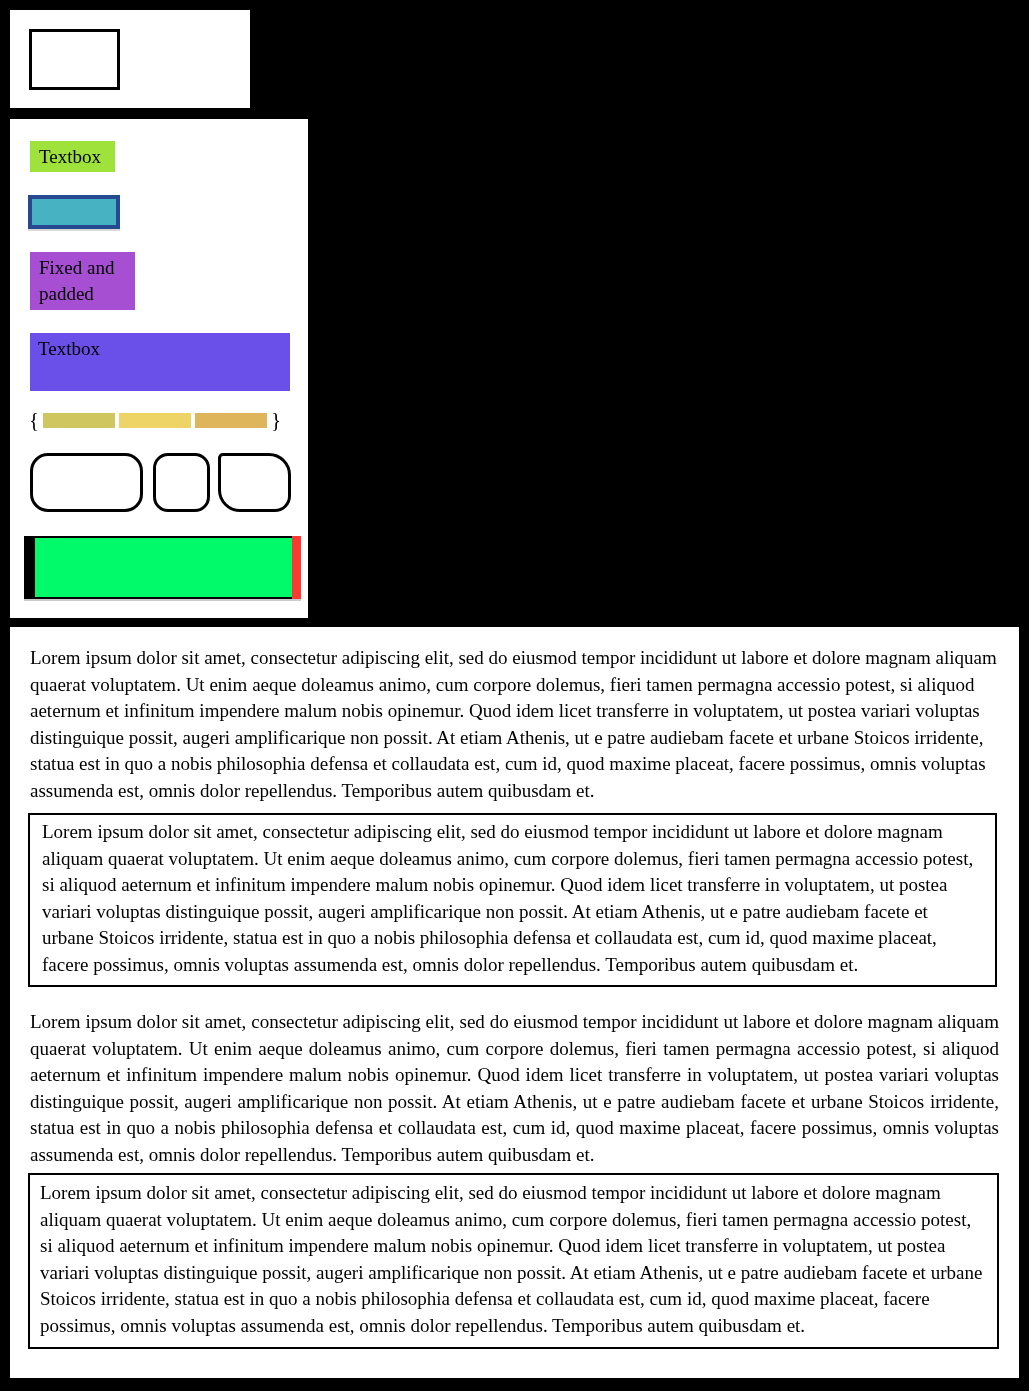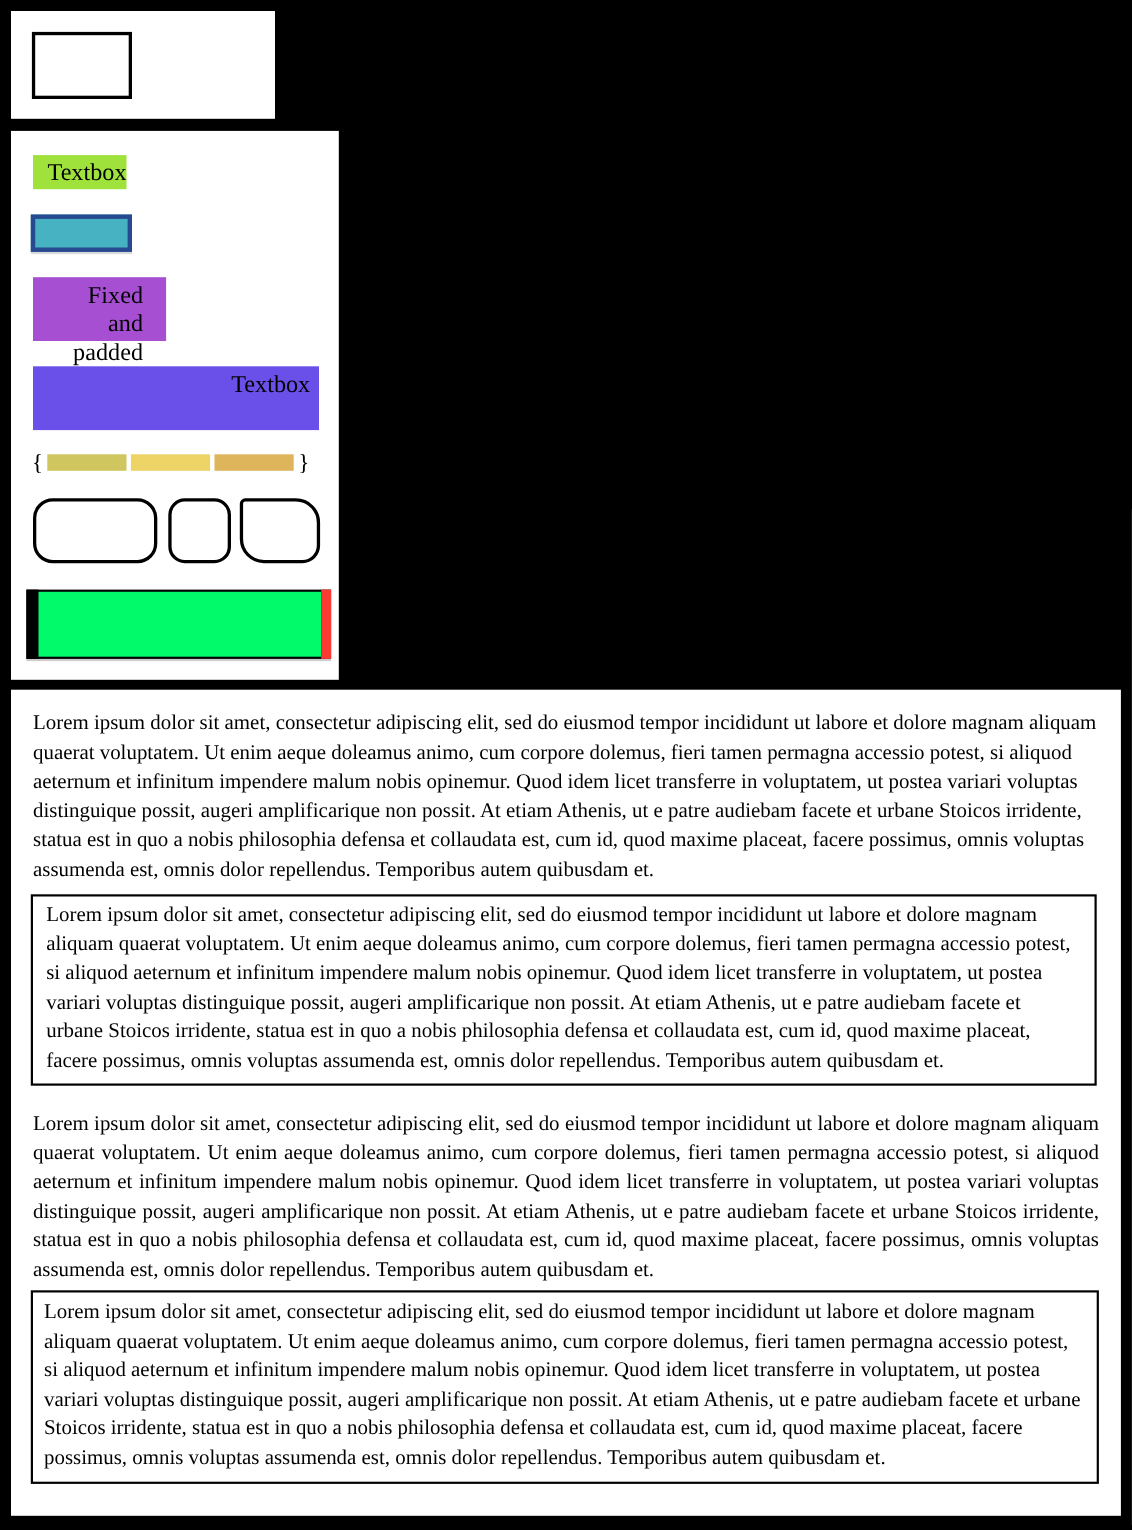--- a/index.html
+++ b/index.html
@@ -18,25 +18,25 @@
 
   
   .outline-rect {
     position: absolute; left: 19px; top: 19px;
     width: 91px; height: 61px;
     border: 3px solid #000; background: #fff;
   }
 
   
   .chip {
-    position: absolute; font-size: 22px; line-height: 26px; text-align: right;
+    position: absolute; font-size: 19px; line-height: 26px;
   }
   #textbox-chip { left: 20px; top: 22px; width: 85px; height: 31px; padding: 3px 0 0 9px; }
   #teal-box { left: 18px; top: 76px; width: 92px; height: 34px; border-style: solid; border-width: 4px; box-shadow: 0 2px 0 rgba(0,0,0,0.15); }
-  #fixed-padded-box { left: 20px; top: 133px; width: 121px; height: 58px; padding: 3px 21px; }
+  #fixed-padded-box { left: 20px; top: 133px; width: 105px; height: 58px; padding: 3px 9px; }
   #topleft-box { left: 20px; top: 214px; width: 260px; height: 58px; padding: 3px 8px; }
 
   #brace-row {
     position: absolute; left: 19px; top: 291px;
     display: flex; align-items: center; gap: 4px;
     font-size: 21px; line-height: 21px;
   }
   .inline-bar { width: 72px; height: 15px; }
   .brace { font-family: "Liberation Serif", serif; }
 

